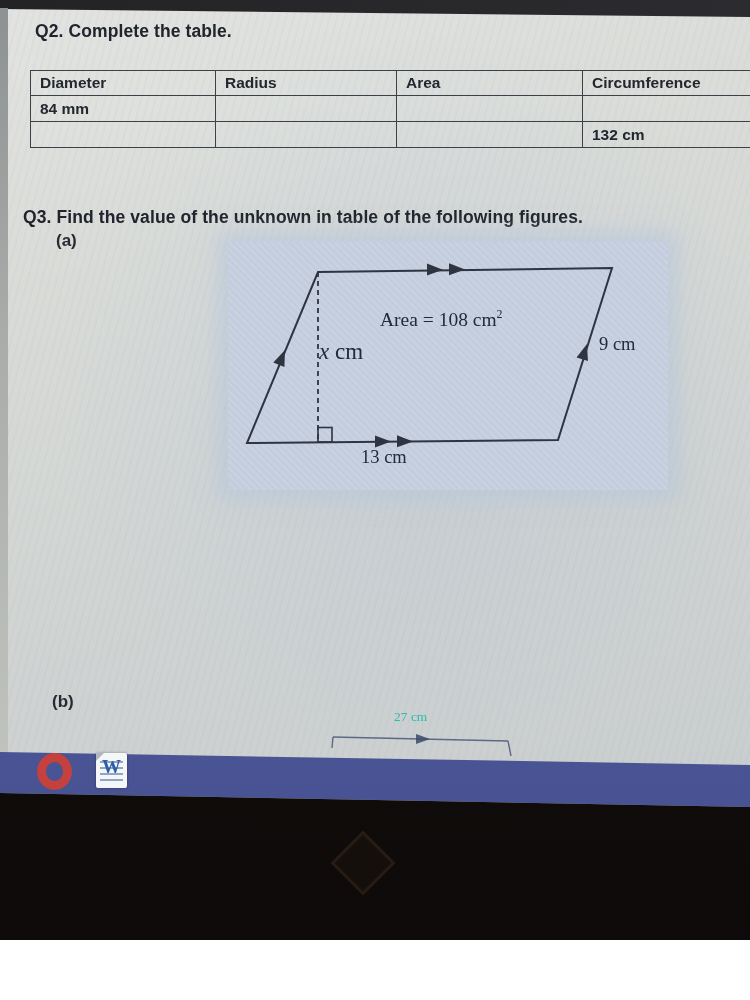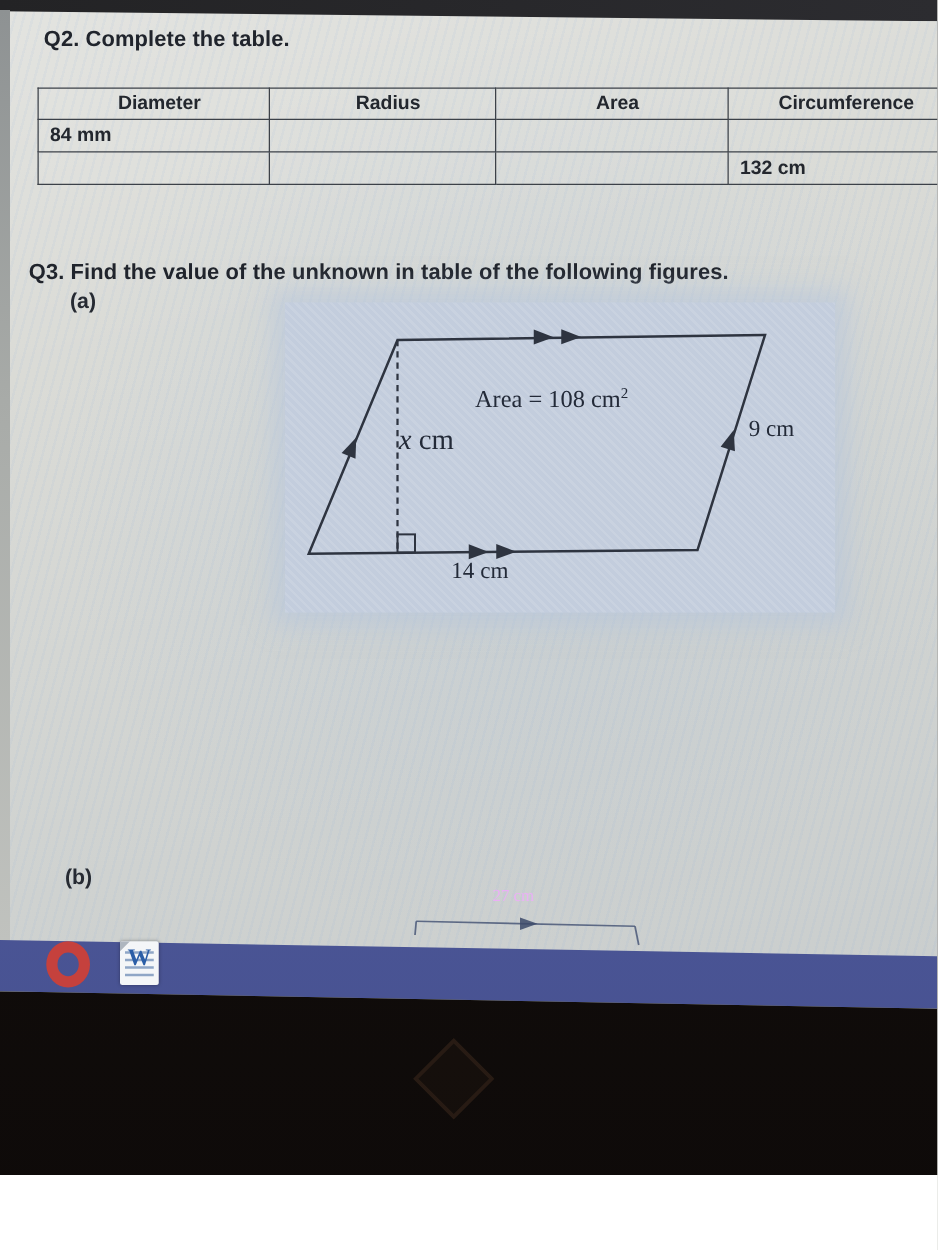--- a/index.html
+++ b/index.html
@@ -44,21 +44,21 @@
   table#q2-table{
     position:absolute; left:30px; top:70px; width:692px;
     border-collapse:collapse; table-layout:fixed;
     background:rgba(255,255,255,0.04);
   }
   #q2-table td{
     border:1.7px solid #3c4148; height:25px; padding:0 0 0 9px;
     font-size:15.5px; font-weight:600; color:#23272e; vertical-align:middle;
     overflow:hidden; white-space:nowrap;
   }
-  #q2-table tr.hdr td{ height:24px;text-align:center; }
+  #q2-table tr.hdr td{ height:24px; }
 
   
   #fig-a{
     position:absolute; left:228px; top:242px; width:440px; height:248px;
     background:
       repeating-linear-gradient(45deg, rgba(255,255,255,0.10) 0 2px, rgba(0,0,0,0.0) 2px 5px),
       #c3cddd;
     box-shadow:0 0 18px 10px rgba(180,197,221,0.55);
   }
   #fig-a svg{ position:absolute; left:0; top:0; }
@@ -66,21 +66,21 @@
     position:absolute; font-family:"Liberation Serif", serif; color:#232a38; white-space:nowrap;
   }
   #area-label{ left:152px; top:65px; font-size:19.5px; }
   #area-label sup{ font-size:12px; }
   #xcm-label{ left:91px; top:97px; font-size:23px; }
   #xcm-label .var{ font-style:italic; }
   #side-label{ left:371px; top:92px; font-size:18.5px; }
   #base-label{ left:133px; top:205px; font-size:18.5px; }
 
   
-  #figb-label{ left:394px; top:709px; font-size:13.5px; color:#f0abfc; opacity:0.85; }
+  #figb-label{ left:394px; top:709px; font-size:13.5px; color:#14b8a6; opacity:0.85; }
   #fig-b{ position:absolute; left:330px; top:731px; }
 
   
   #taskbar{
     position:absolute; left:0; top:0; width:750px; height:1000px;
     clip-path:polygon(0 752px, 750px 765px, 750px 807px, 0 793px);
     background:linear-gradient(180deg,#5b66a4 0%, #4d5899 55%, #454f8e 100%);
   }
   #opera-icon{
     position:absolute; left:37px; top:753px; width:35px; height:37px;
@@ -172,21 +172,21 @@
       <path d="M163,199.6 L147,205.4 L147,193.4 Z" fill="#2e3440"></path>
       <path d="M185,199.4 L169,205.2 L169,193.2 Z" fill="#2e3440"></path>
 
       <path d="M0,0 L-16,6 L-16,-6 Z" fill="#2e3440" transform="translate(57,108) rotate(-67.4)"></path>
 
       <path d="M0,0 L-16,6 L-16,-6 Z" fill="#2e3440" transform="translate(359,102) rotate(-72.6)"></path>
     </svg>
     <span id="area-label" class="serif-label"><span>Area = 108 cm</span><sup>2</sup></span>
     <span id="xcm-label" class="serif-label"><span class="var">x</span><span> cm</span></span>
     <span id="side-label" class="serif-label">9 cm</span>
-    <span id="base-label" class="serif-label">14 cm</span>
+    <span id="base-label" class="serif-label">13 cm</span>
   </div>
 
   <div id="part-b" class="part-label">(b)</div>
   <span id="figb-label" class="serif-label">27 cm</span>
   <svg id="fig-b" width="190" height="26" viewBox="0 0 190 26">
     <line x1="3" y1="6" x2="178" y2="10" stroke="#4a5878" stroke-width="1.4" opacity="0.85"></line>
     <line x1="3" y1="6" x2="2" y2="17" stroke="#4a5878" stroke-width="1.4" opacity="0.85"></line>
     <line x1="178" y1="10" x2="181" y2="25" stroke="#4a5878" stroke-width="1.4" opacity="0.85"></line>
     <path d="M100,8 L86,13 L86,3 Z" fill="#3c4a6a" opacity="0.85"></path>
   </svg>

